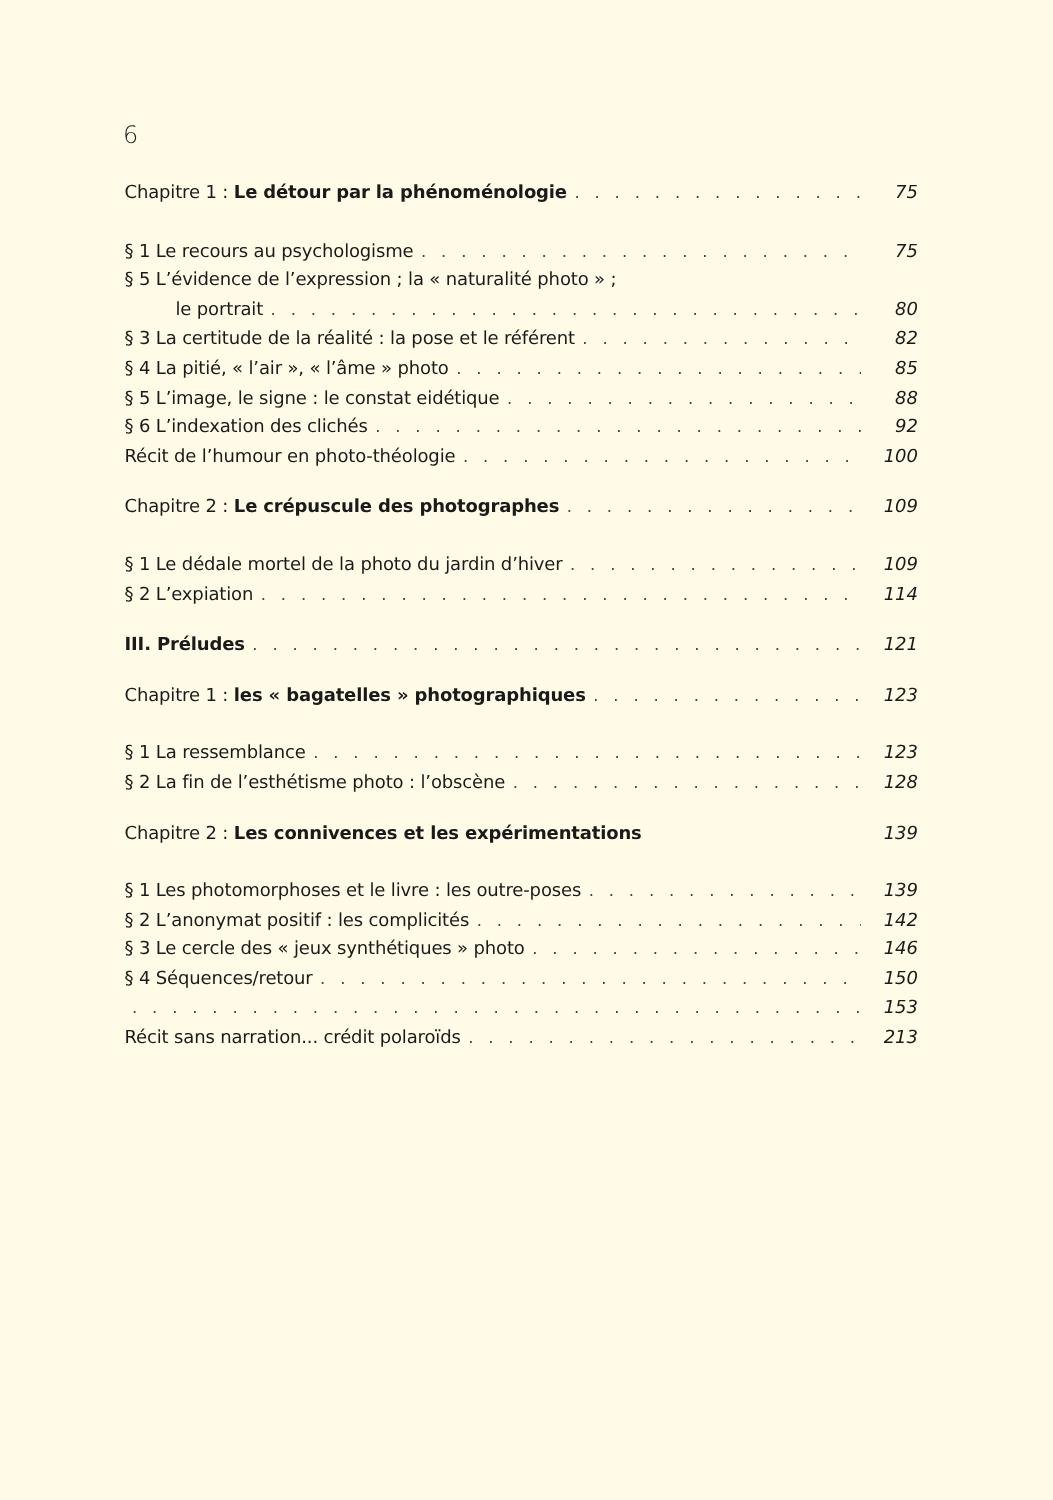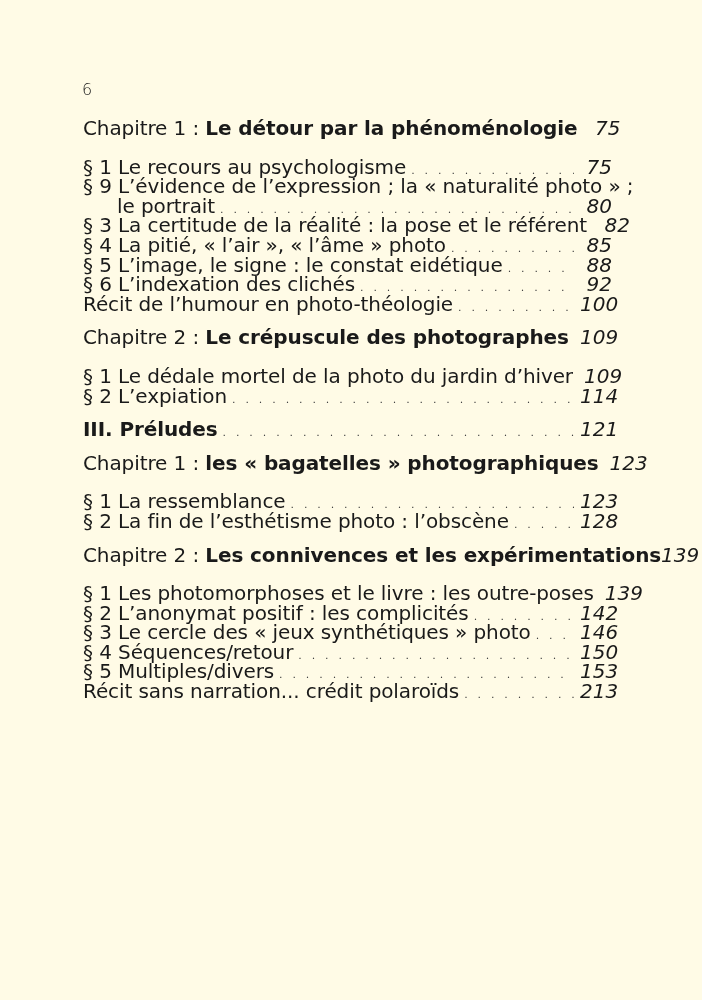--- a/index.html
+++ b/index.html
@@ -13,21 +13,21 @@
     }
     .page-number {
       position: absolute; left: 82px; top: 80px;
       font-size: 16px; font-weight: 300; color: #222;
     }
     .toc {
       position: absolute; left: 83px; top: 119px; width: 529px;
     }
     .row {
       display: flex; align-items: baseline;
-      font-size: 20px; line-height: 19.6px; height: 19.6px;
+      font-size: 12px; line-height: 19.6px; height: 19.6px;
       white-space: nowrap;
     }
     .row .label { flex: 0 0 auto; letter-spacing: -0.1px; }
     .row .dots {
       flex: 1 1 auto; overflow: hidden; margin: 0 6px 0 5px;
       color: #444; font-size: 11px; letter-spacing: 3.2px;
     }
     .row .dots::before {
       content: ". . . . . . . . . . . . . . . . . . . . . . . . . . . . . . . . . . . . . . . . . . . . . . . . . . . . . . . . . . . . . . . .";
     }
@@ -51,21 +51,21 @@
     <span class="page">75</span>
   </div>
   <div class="gap-m"></div>
 
   <div class="row">
     <span class="label">§ 1 Le recours au psychologisme</span>
     <span class="dots"></span>
     <span class="page">75</span>
   </div>
   <div class="row">
-    <span class="label">§ 9 L’évidence de l’expression ; la « naturalité photo » ;</span>
+    <span class="label">§ 5 L’évidence de l’expression ; la « naturalité photo » ;</span>
     <span class="nodots"></span>
   </div>
   <div class="row indent">
     <span class="label">le portrait</span>
     <span class="dots"></span>
     <span class="page">80</span>
   </div>
   <div class="row">
     <span class="label">§ 3 La certitude de la réalité : la pose et le référent</span>
     <span class="dots"></span>
@@ -159,21 +159,20 @@
     <span class="label">§ 3 Le cercle des « jeux synthétiques » photo</span>
     <span class="dots"></span>
     <span class="page">146</span>
   </div>
   <div class="row">
     <span class="label">§ 4 Séquences/retour</span>
     <span class="dots"></span>
     <span class="page">150</span>
   </div>
   <div class="row">
-    <span class="label">§ 5 Multiples/divers</span>
     <span class="dots"></span>
     <span class="page">153</span>
   </div>
   <div class="row">
     <span class="label">Récit sans narration... crédit polaroïds</span>
     <span class="dots"></span>
     <span class="page">213</span>
   </div>
 </div>
 

